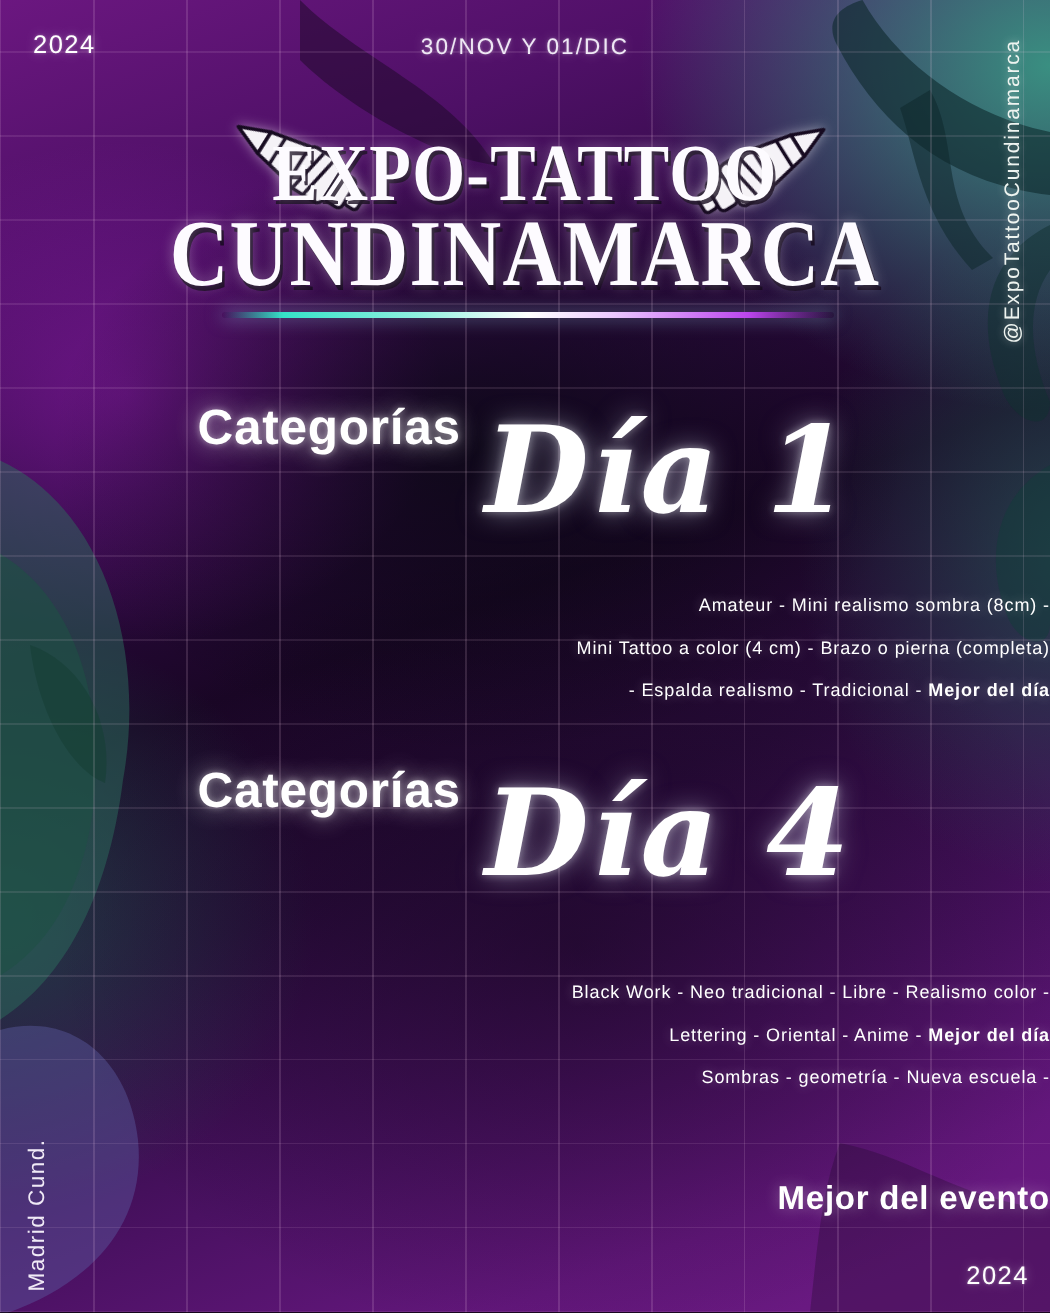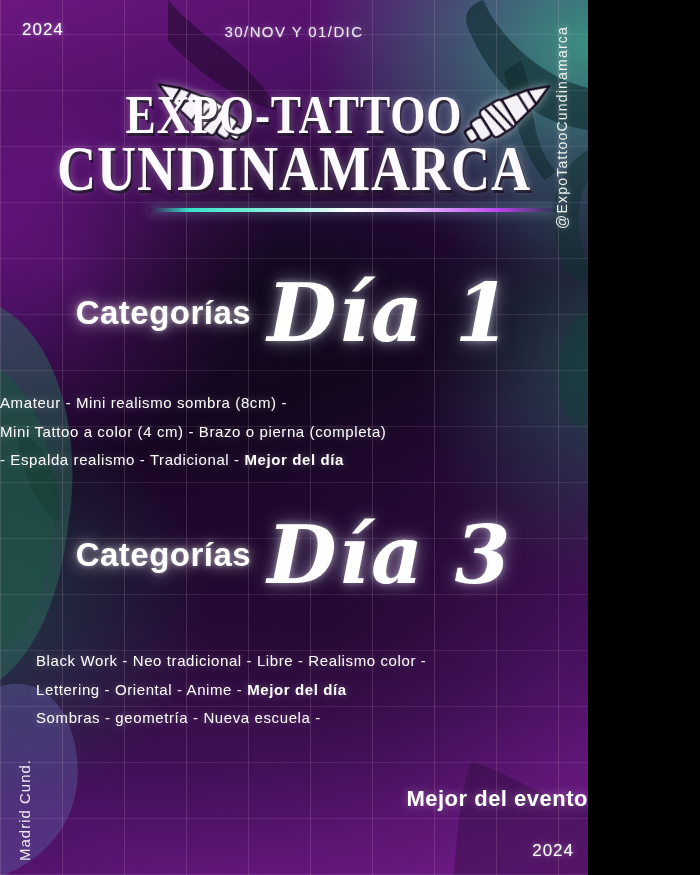--- a/index.html
+++ b/index.html
@@ -1,17 +1,17 @@
 <!DOCTYPE html>
 <html><head>
 <meta charset="utf-8">
 <style>
   html,body{margin:0;padding:0;background:#000;}
   .poster{
-    position:relative;width:588px;height:875px;overflow:hidden;
+    position:relative;width:700px;height:875px;overflow:hidden;
     font-family:"Liberation Sans",sans-serif;color:#ffffff;
     background:
       radial-gradient(ellipse 420px 300px at 46% 34%, rgba(6,8,14,0.72), transparent 68%),
       radial-gradient(ellipse 500px 380px at 55% 72%, rgba(10,4,16,0.45), transparent 70%),
       radial-gradient(ellipse 300px 240px at 12% 30%, rgba(168,32,200,0.42), transparent 70%),
       radial-gradient(ellipse 380px 320px at 100% 5%, rgba(58,150,132,0.95), transparent 72%),
       radial-gradient(ellipse 260px 320px at 102% 42%, rgba(40,110,96,0.55), transparent 70%),
       radial-gradient(ellipse 300px 280px at 0% 70%, rgba(34,96,84,0.55), transparent 70%),
       linear-gradient(160deg,#6b1780 0%,#4e1066 16%,#2c0a40 32%,#1a0626 46%,#2a0b3c 60%,#4a1162 76%,#63177c 88%,#6e1b85 100%);
   }
@@ -38,34 +38,34 @@
   .logo-line1{top:88px;font-size:54px;letter-spacing:1px;transform:scaleX(0.84);}
   .logo-line2{top:138px;font-size:63px;letter-spacing:1px;transform:scaleX(0.86);}
   .machine{position:absolute;filter:drop-shadow(0 0 4px rgba(255,255,255,.45));}
   .machine-left{left:148px;top:92px;width:112px;transform:scaleX(-1) rotate(-32deg);}
   .machine-right{left:448px;top:94px;width:112px;transform:rotate(-32deg);}
   .divider{
     position:absolute;top:208px;left:148px;width:408px;height:4px;border-radius:2px;
     background:linear-gradient(90deg, rgba(46,220,200,0) 0%, #35e2c8 10%, #8ff0df 32%, #ffffff 50%, #ebc8ff 64%, #bb45ee 86%, rgba(150,40,200,0) 100%);
     box-shadow:0 0 12px rgba(170,230,255,.55);
   }
-  .day-heading{position:absolute;left:0;right:0;display:flex;justify-content:center;align-items:center;gap:16px;}
+  .day-heading{position:absolute;left:0;right:0;display:flex;justify-content:center;align-items:flex-start;gap:16px;}
   .day1-heading{top:266px;}
   .day2-heading{top:508px;}
   .cat-label{
     font-size:33px;font-weight:bold;letter-spacing:.5px;
     text-shadow:0 0 16px rgba(255,255,255,.65),0 0 5px rgba(255,255,255,.45);
   }
   .day-title{
     font-family:"DejaVu Serif",serif;font-style:italic;font-weight:bold;font-size:80px;letter-spacing:2px;
     text-shadow:0 0 18px rgba(230,235,255,.5),0 0 6px rgba(255,255,255,.4);
   }
   .day-list{
-    position:absolute;left:0;right:0;text-align:left;
-    font-size:15px;line-height:28.5px;letter-spacing:.6px;
+    position:absolute;left:0;right:0;text-align:right;
+    font-size:12px;line-height:28.5px;letter-spacing:.6px;
     text-shadow:0 0 8px rgba(255,255,255,.3);
   }
   .day1-list{top:389px;}
   .day2-list{top:647px;padding-left:36px;}
   .day-list strong{font-weight:bold;}
   .best-event{
     position:absolute;top:786px;left:0;right:0;text-align:right;
     font-size:22px;font-weight:bold;letter-spacing:.5px;
     text-shadow:0 0 10px rgba(255,255,255,.35);
   }
@@ -131,21 +131,21 @@
     <span class="day-title">Día 1</span>
   </div>
   <div class="day-list day1-list">
     <div>Amateur - Mini realismo sombra (8cm) -</div>
     <div>Mini Tattoo a color (4 cm) - Brazo o pierna (completa)</div>
     <div><span>- Espalda realismo - Tradicional - </span><strong>Mejor del día</strong></div>
   </div>
 
   <div class="day-heading day2-heading">
     <span class="cat-label">Categorías</span>
-    <span class="day-title">Día 3</span>
+    <span class="day-title">Día 4</span>
   </div>
   <div class="day-list day2-list">
     <div>Black Work - Neo tradicional - Libre - Realismo color -</div>
     <div><span>Lettering - Oriental - Anime - </span><strong>Mejor del día</strong></div>
     <div>Sombras - geometría - Nueva escuela -</div>
   </div>
 
   <div class="best-event">Mejor del evento</div>
   <div class="location">Madrid Cund.</div>
   <div class="year-bottom glowtext">2024</div>

